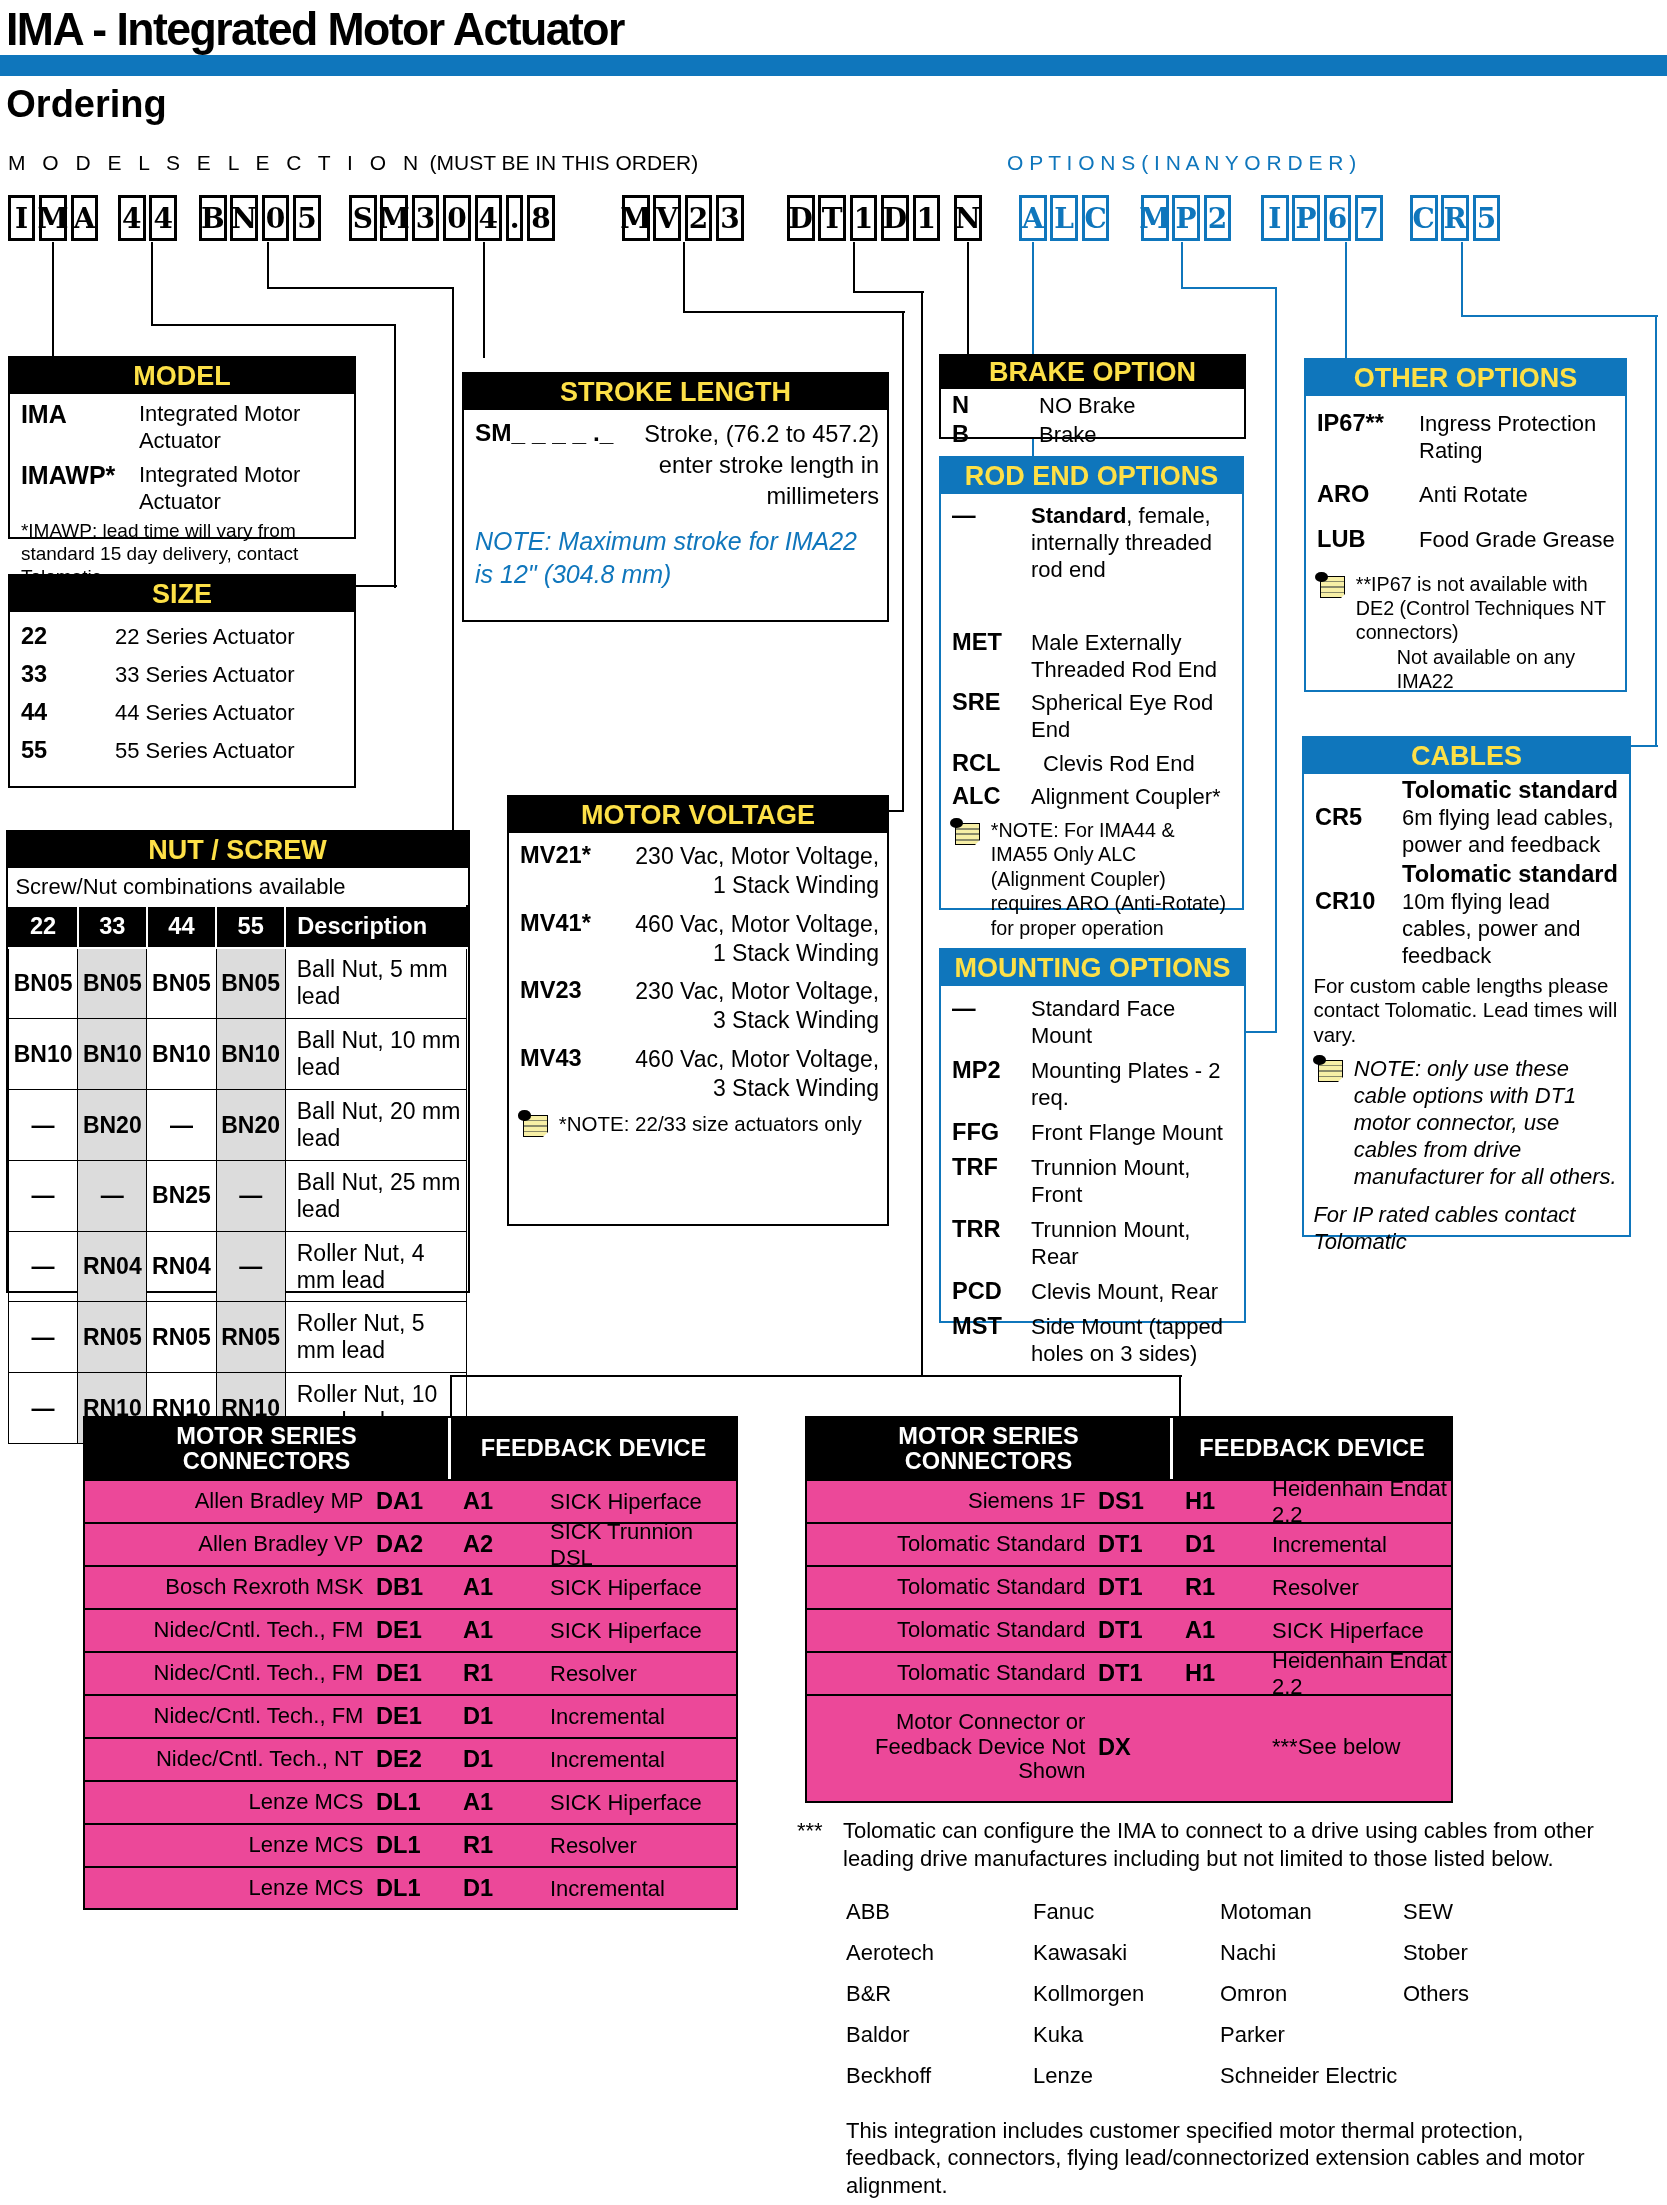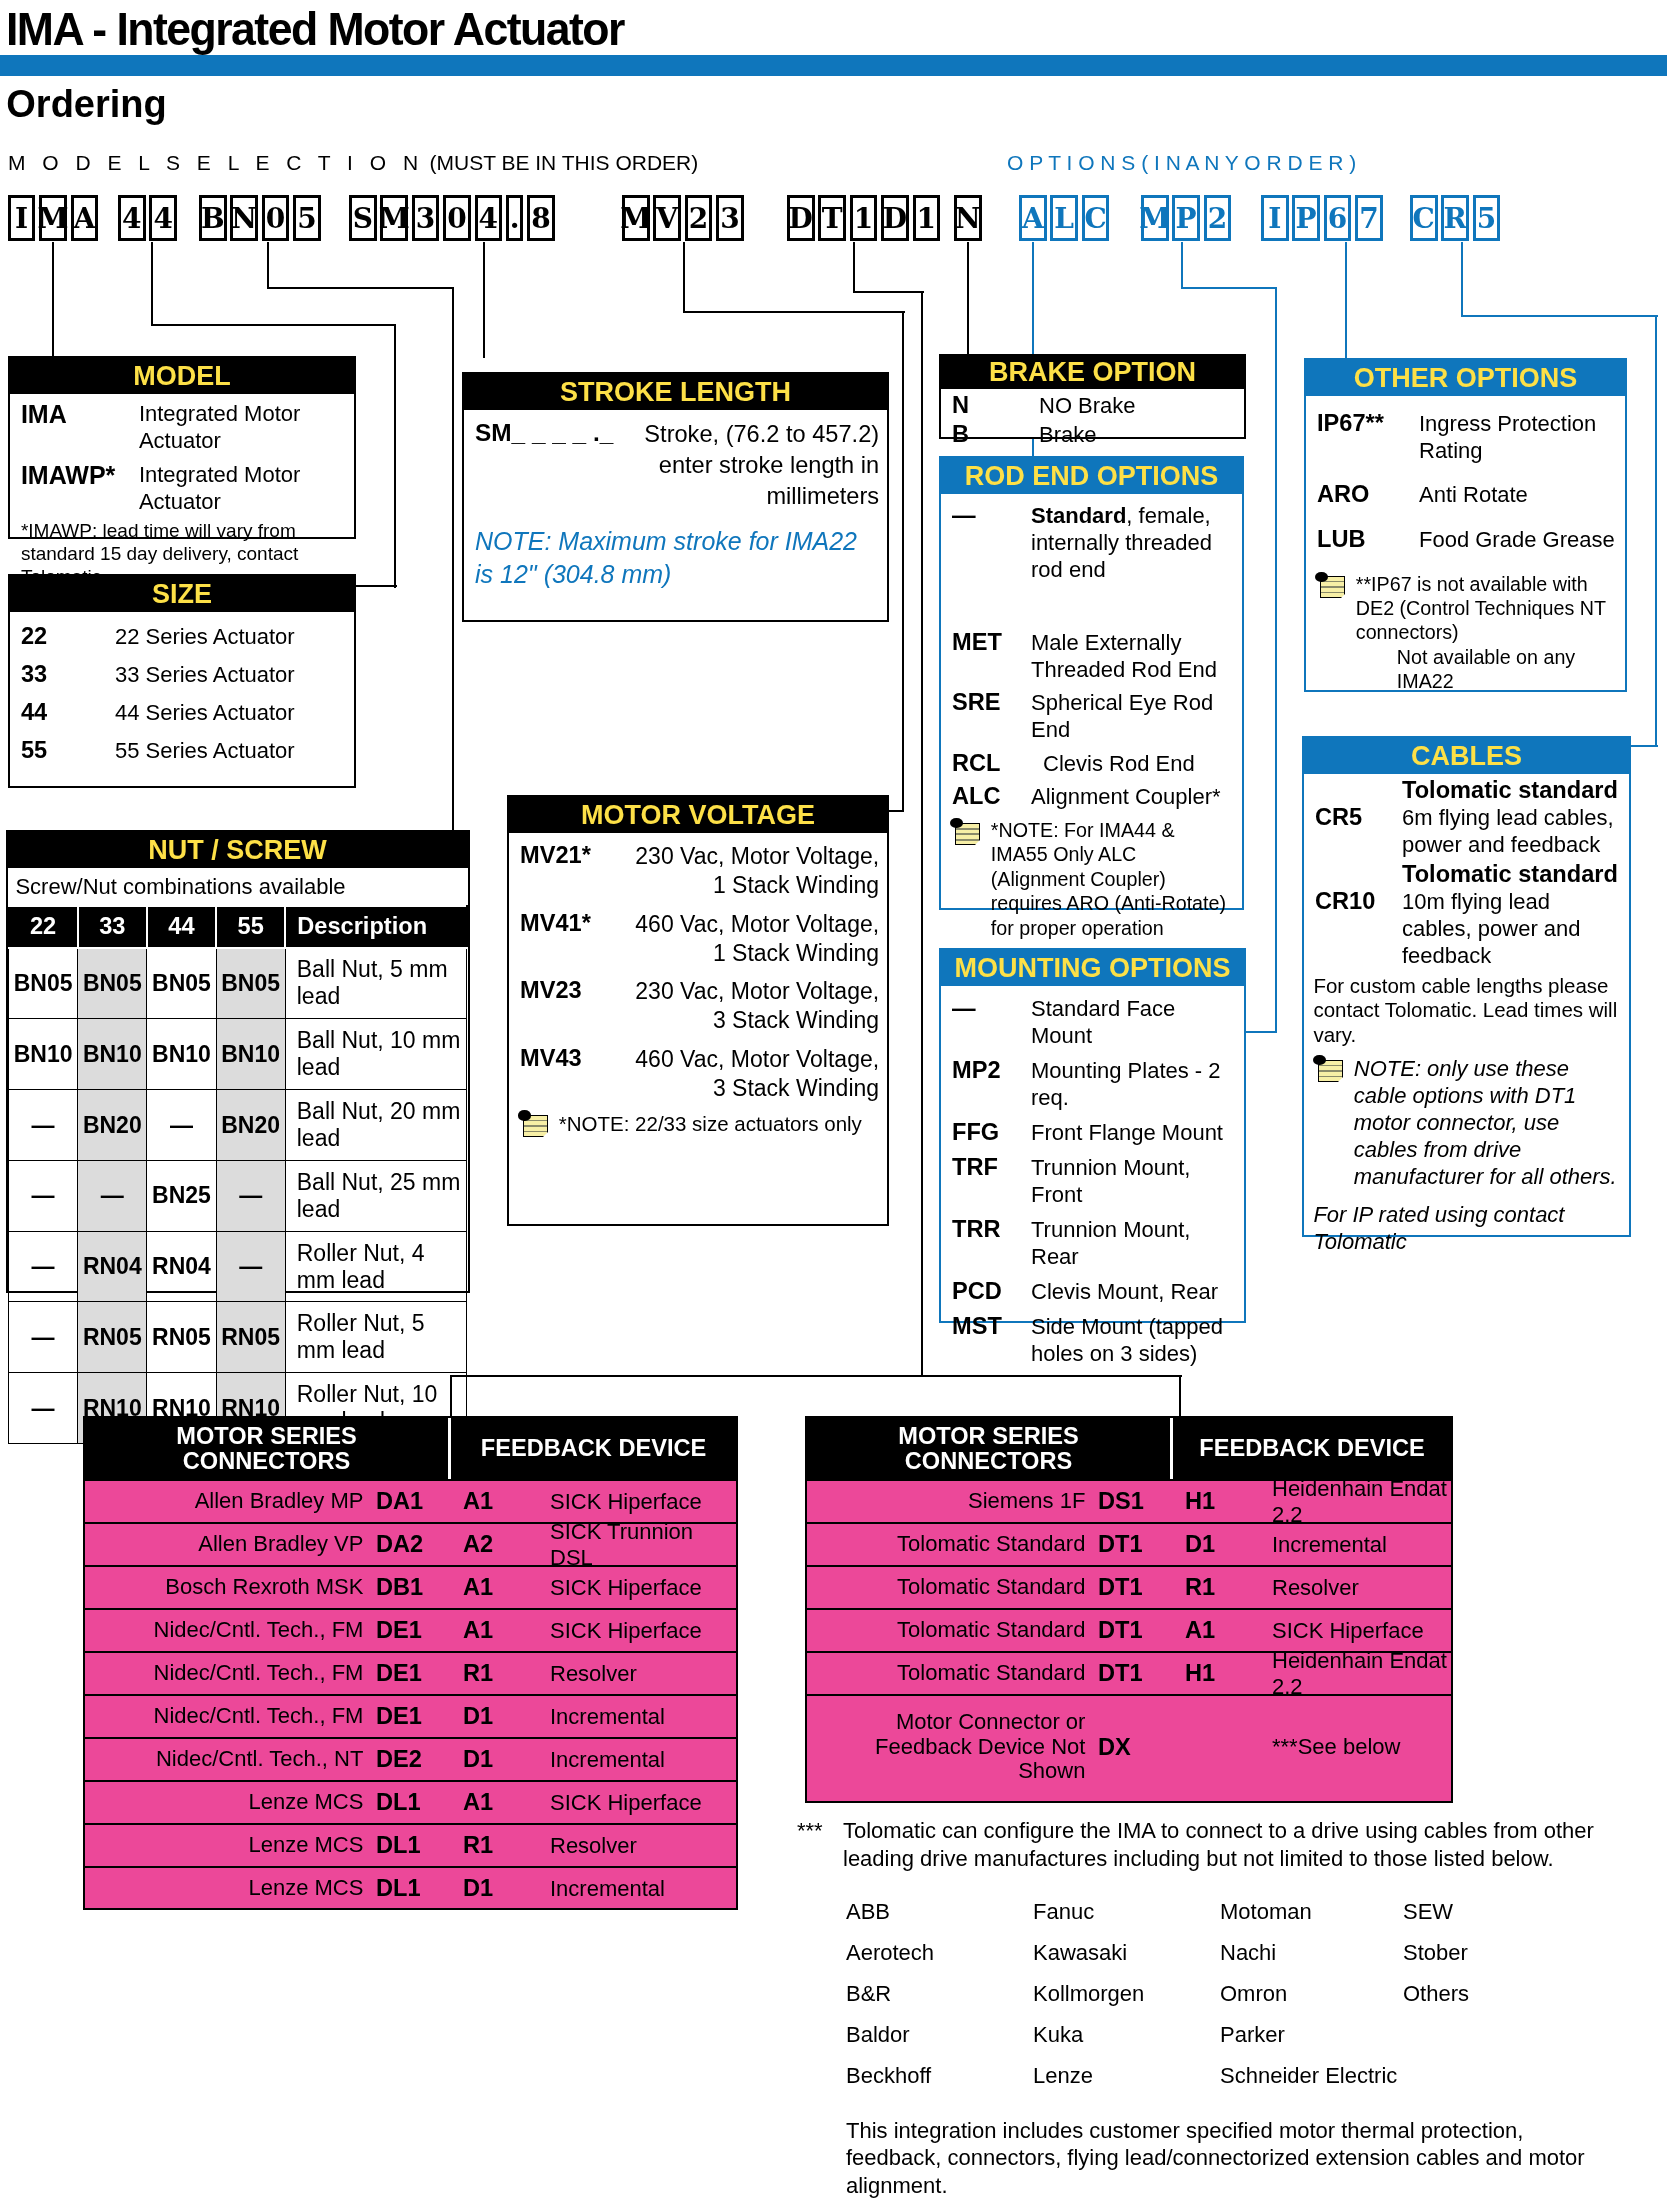--- a/index.html
+++ b/index.html
@@ -466,21 +466,21 @@
     </div>
   <div class="note-text" style="padding:4.7px 9.4px 0 9.4px;font-size:20.5px;">For custom cable lengths please contact Tolomatic. Lead times will vary.</div>
   <div class="note-row" style="padding-top:7.9px;">
     <div class="note-icon">
         <div class="paper"></div>
         <div class="pin"></div>
         <div class="fold"></div>
       </div>
     <div class="note-text italic" style="font-size:22px;line-height:27px;">NOTE: only use these cable options with DT1 motor connector, use cables from drive manufacturer for all others.</div>
   </div>
-  <div class="note-text italic" style="padding:11px 9.4px 0 9.4px;font-size:22px;line-height:27px;">For IP rated using contact Tolomatic</div>
+  <div class="note-text italic" style="padding:11px 9.4px 0 9.4px;font-size:22px;line-height:27px;">For IP rated cables contact Tolomatic</div>
 </div>
 
 <div class="ct" style="left:83px;top:1416px;width:655px;height:494px;">
   <div class="ct-head">
     <div class="h1">
         <span>MOTOR SERIES</span>
         <span>CONNECTORS</span>
       </div>
     <div class="h2">FEEDBACK DEVICE</div>
   </div>

